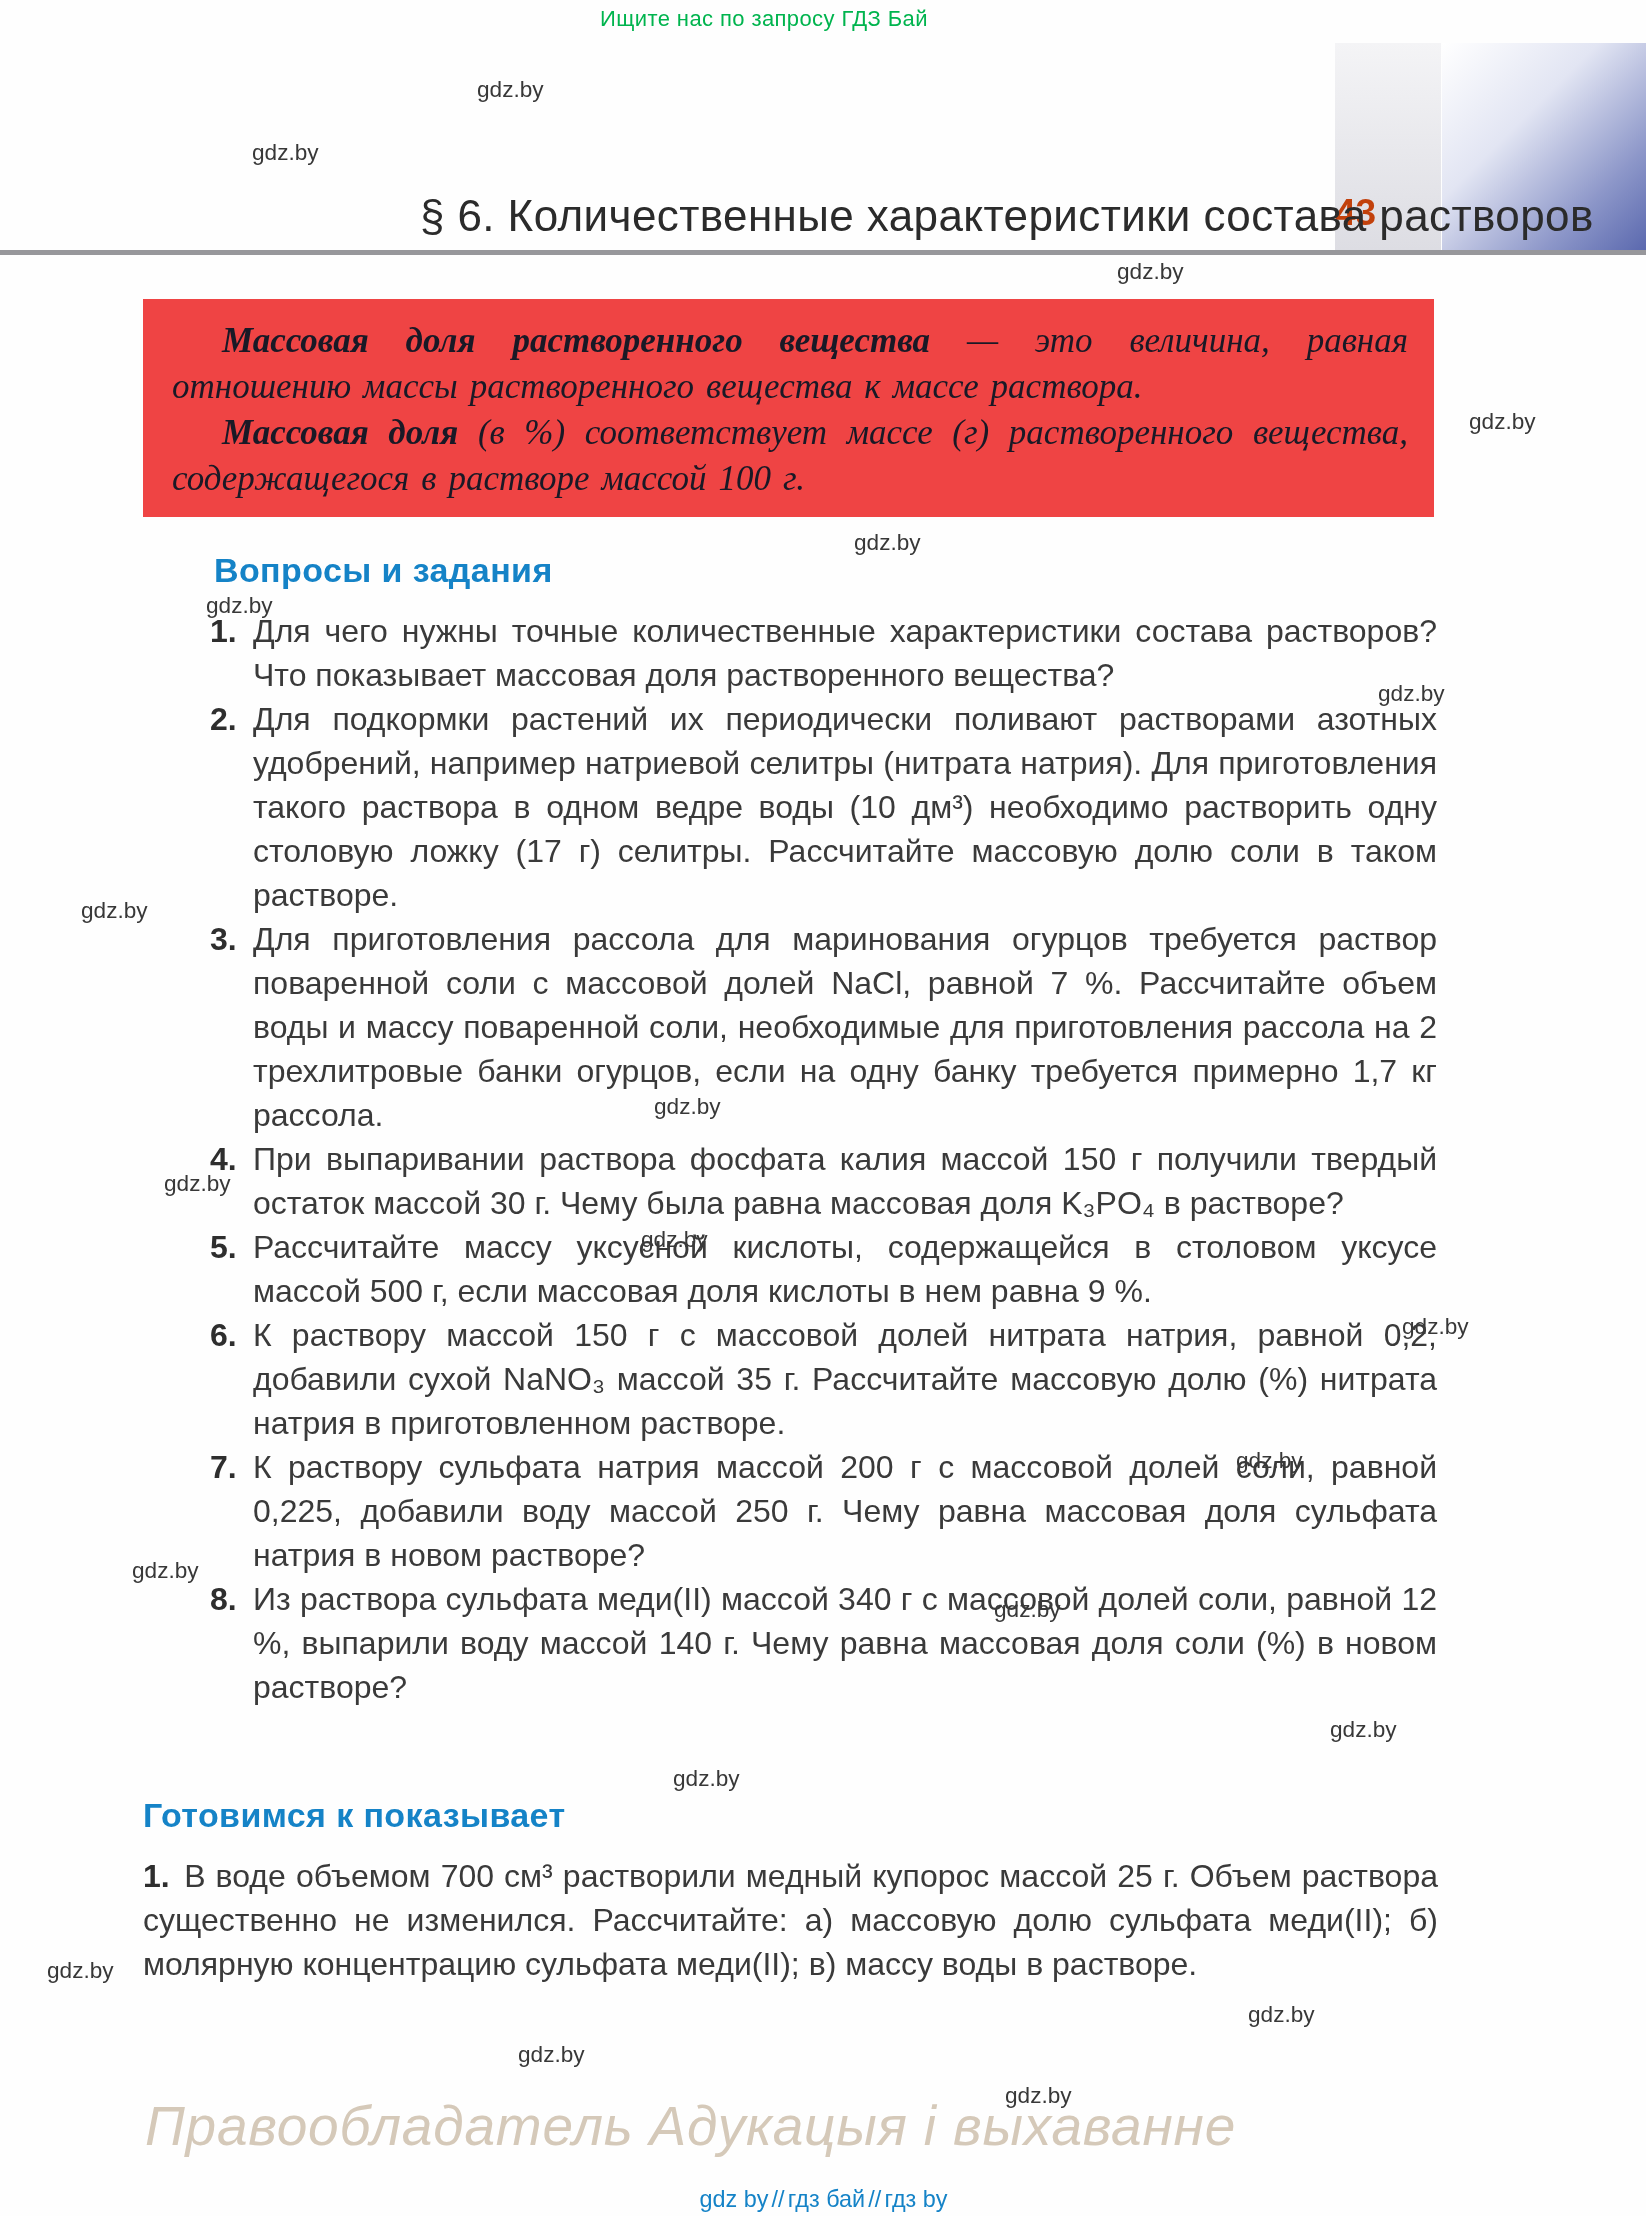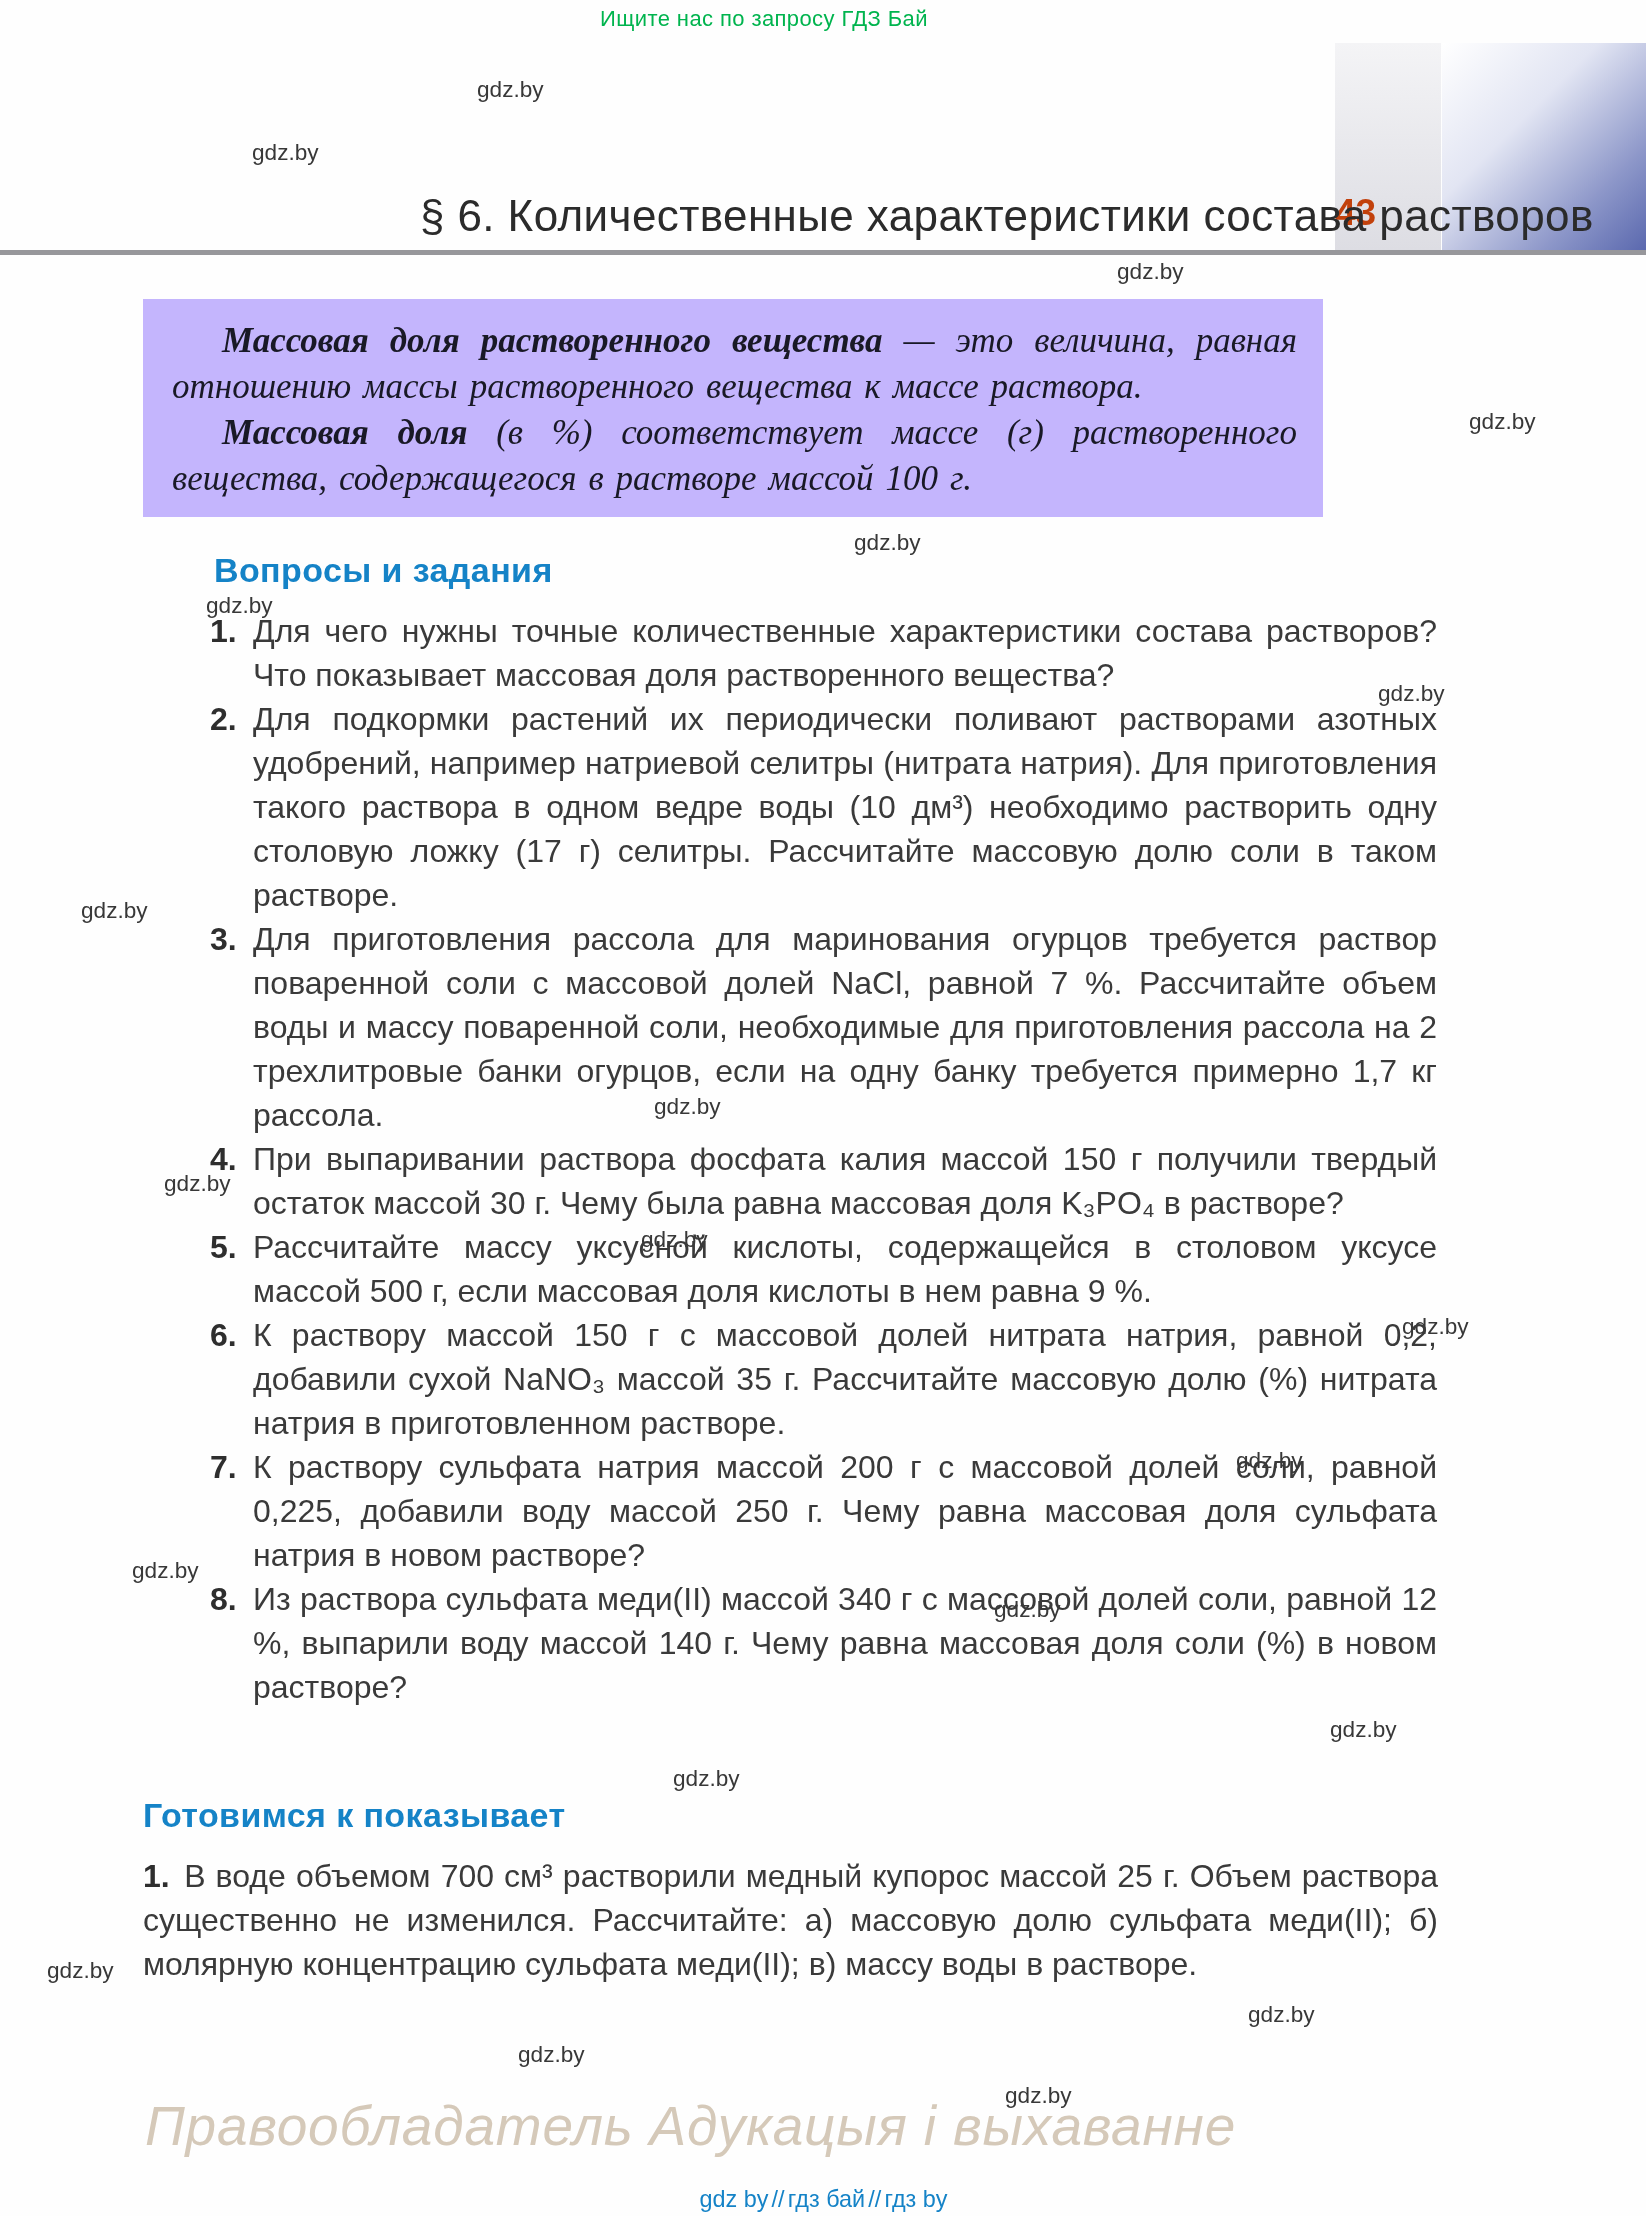--- a/index.html
+++ b/index.html
@@ -29,22 +29,22 @@
     font-size:37px; font-weight:bold; color:#c2410c;
   }
   .header-title {
     position:absolute; left:420px; top:191px; font-size:44px; color:#2b2b2b;
     letter-spacing:0.4px; white-space:nowrap;
   }
   .header-rule {
     position:absolute; left:0; top:250px; width:1647px; height:4.8px; background:#97979b;
   }
   .def-box {
-    position:absolute; left:143px; top:299px; width:1180px; min-height:206px;
-    background:#c4b5fd; padding:19.3px 26px 14.5px 29px;
+    position:absolute; left:143px; top:299px; width:1291px; min-height:206px;
+    background:#ef4444; padding:19.3px 26px 14.5px 29px;
     font-family:"Liberation Serif", serif; font-style:italic;
     font-size:35px; line-height:46px; color:#191926; text-align:justify;
     word-spacing:3.2px;
   }
   .def-p { text-indent:50px; }
   .def-p b { font-weight:bold; }
   .q-heading {
     position:absolute; left:214px; top:551px; font-size:34px; font-weight:bold;
     color:#1583c7; letter-spacing:0.4px;
   }

